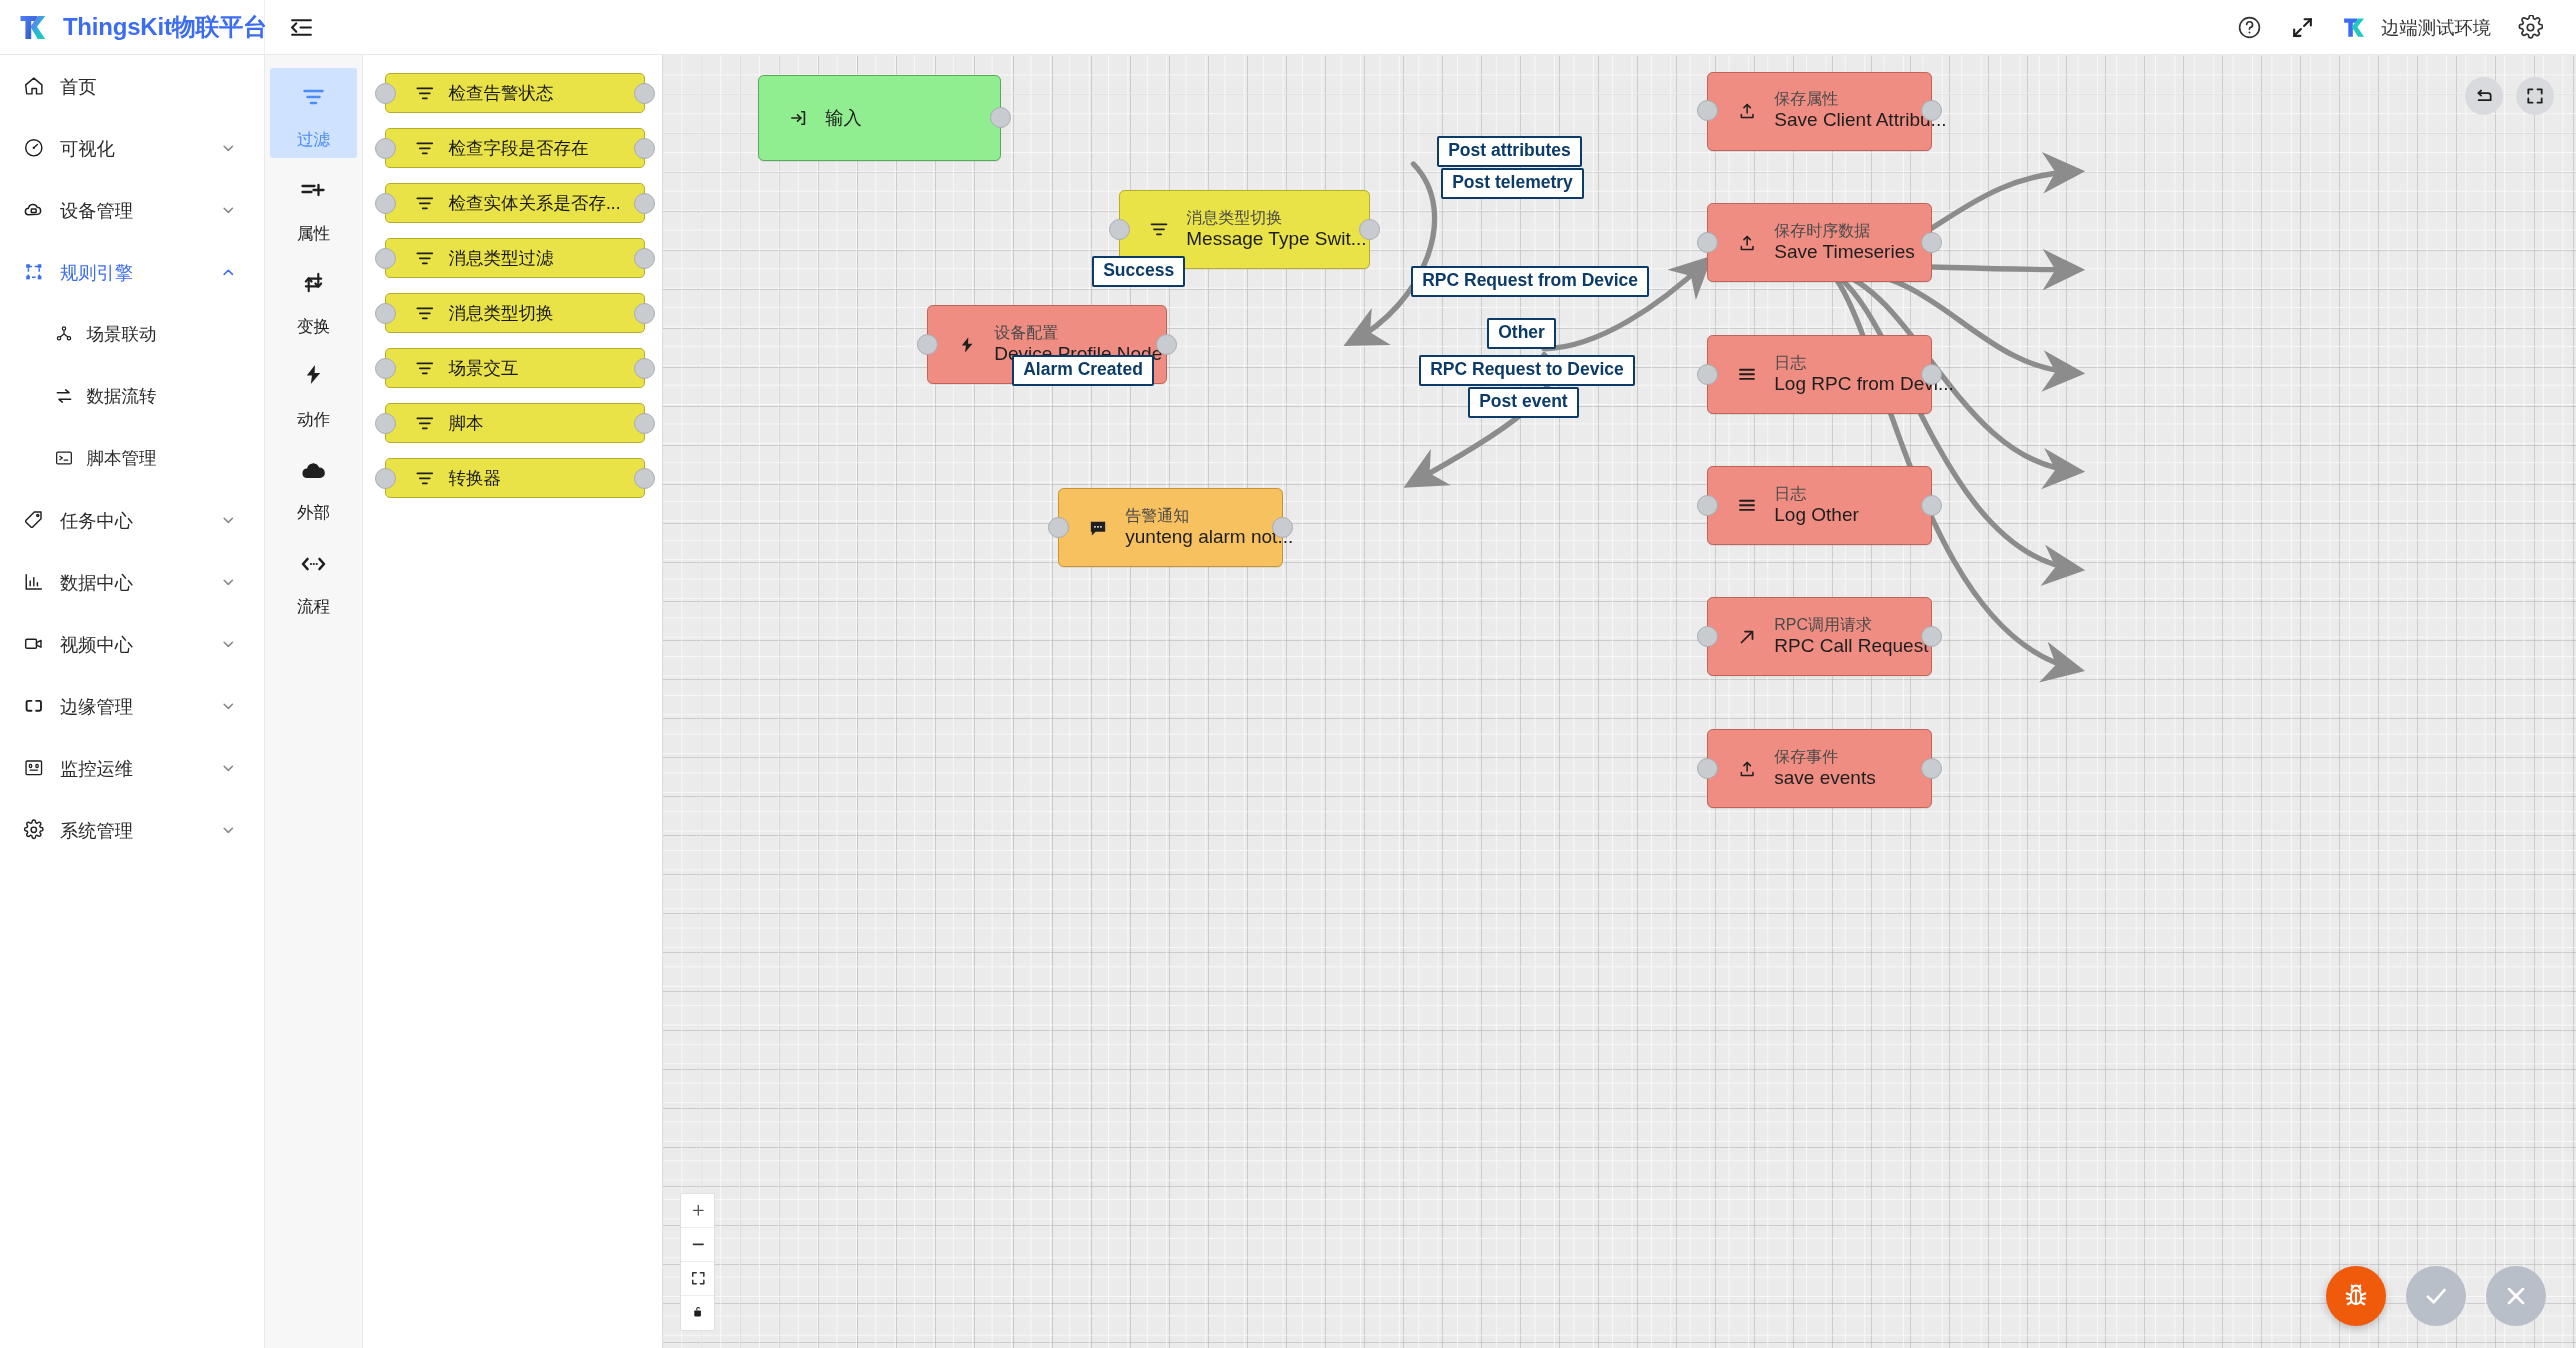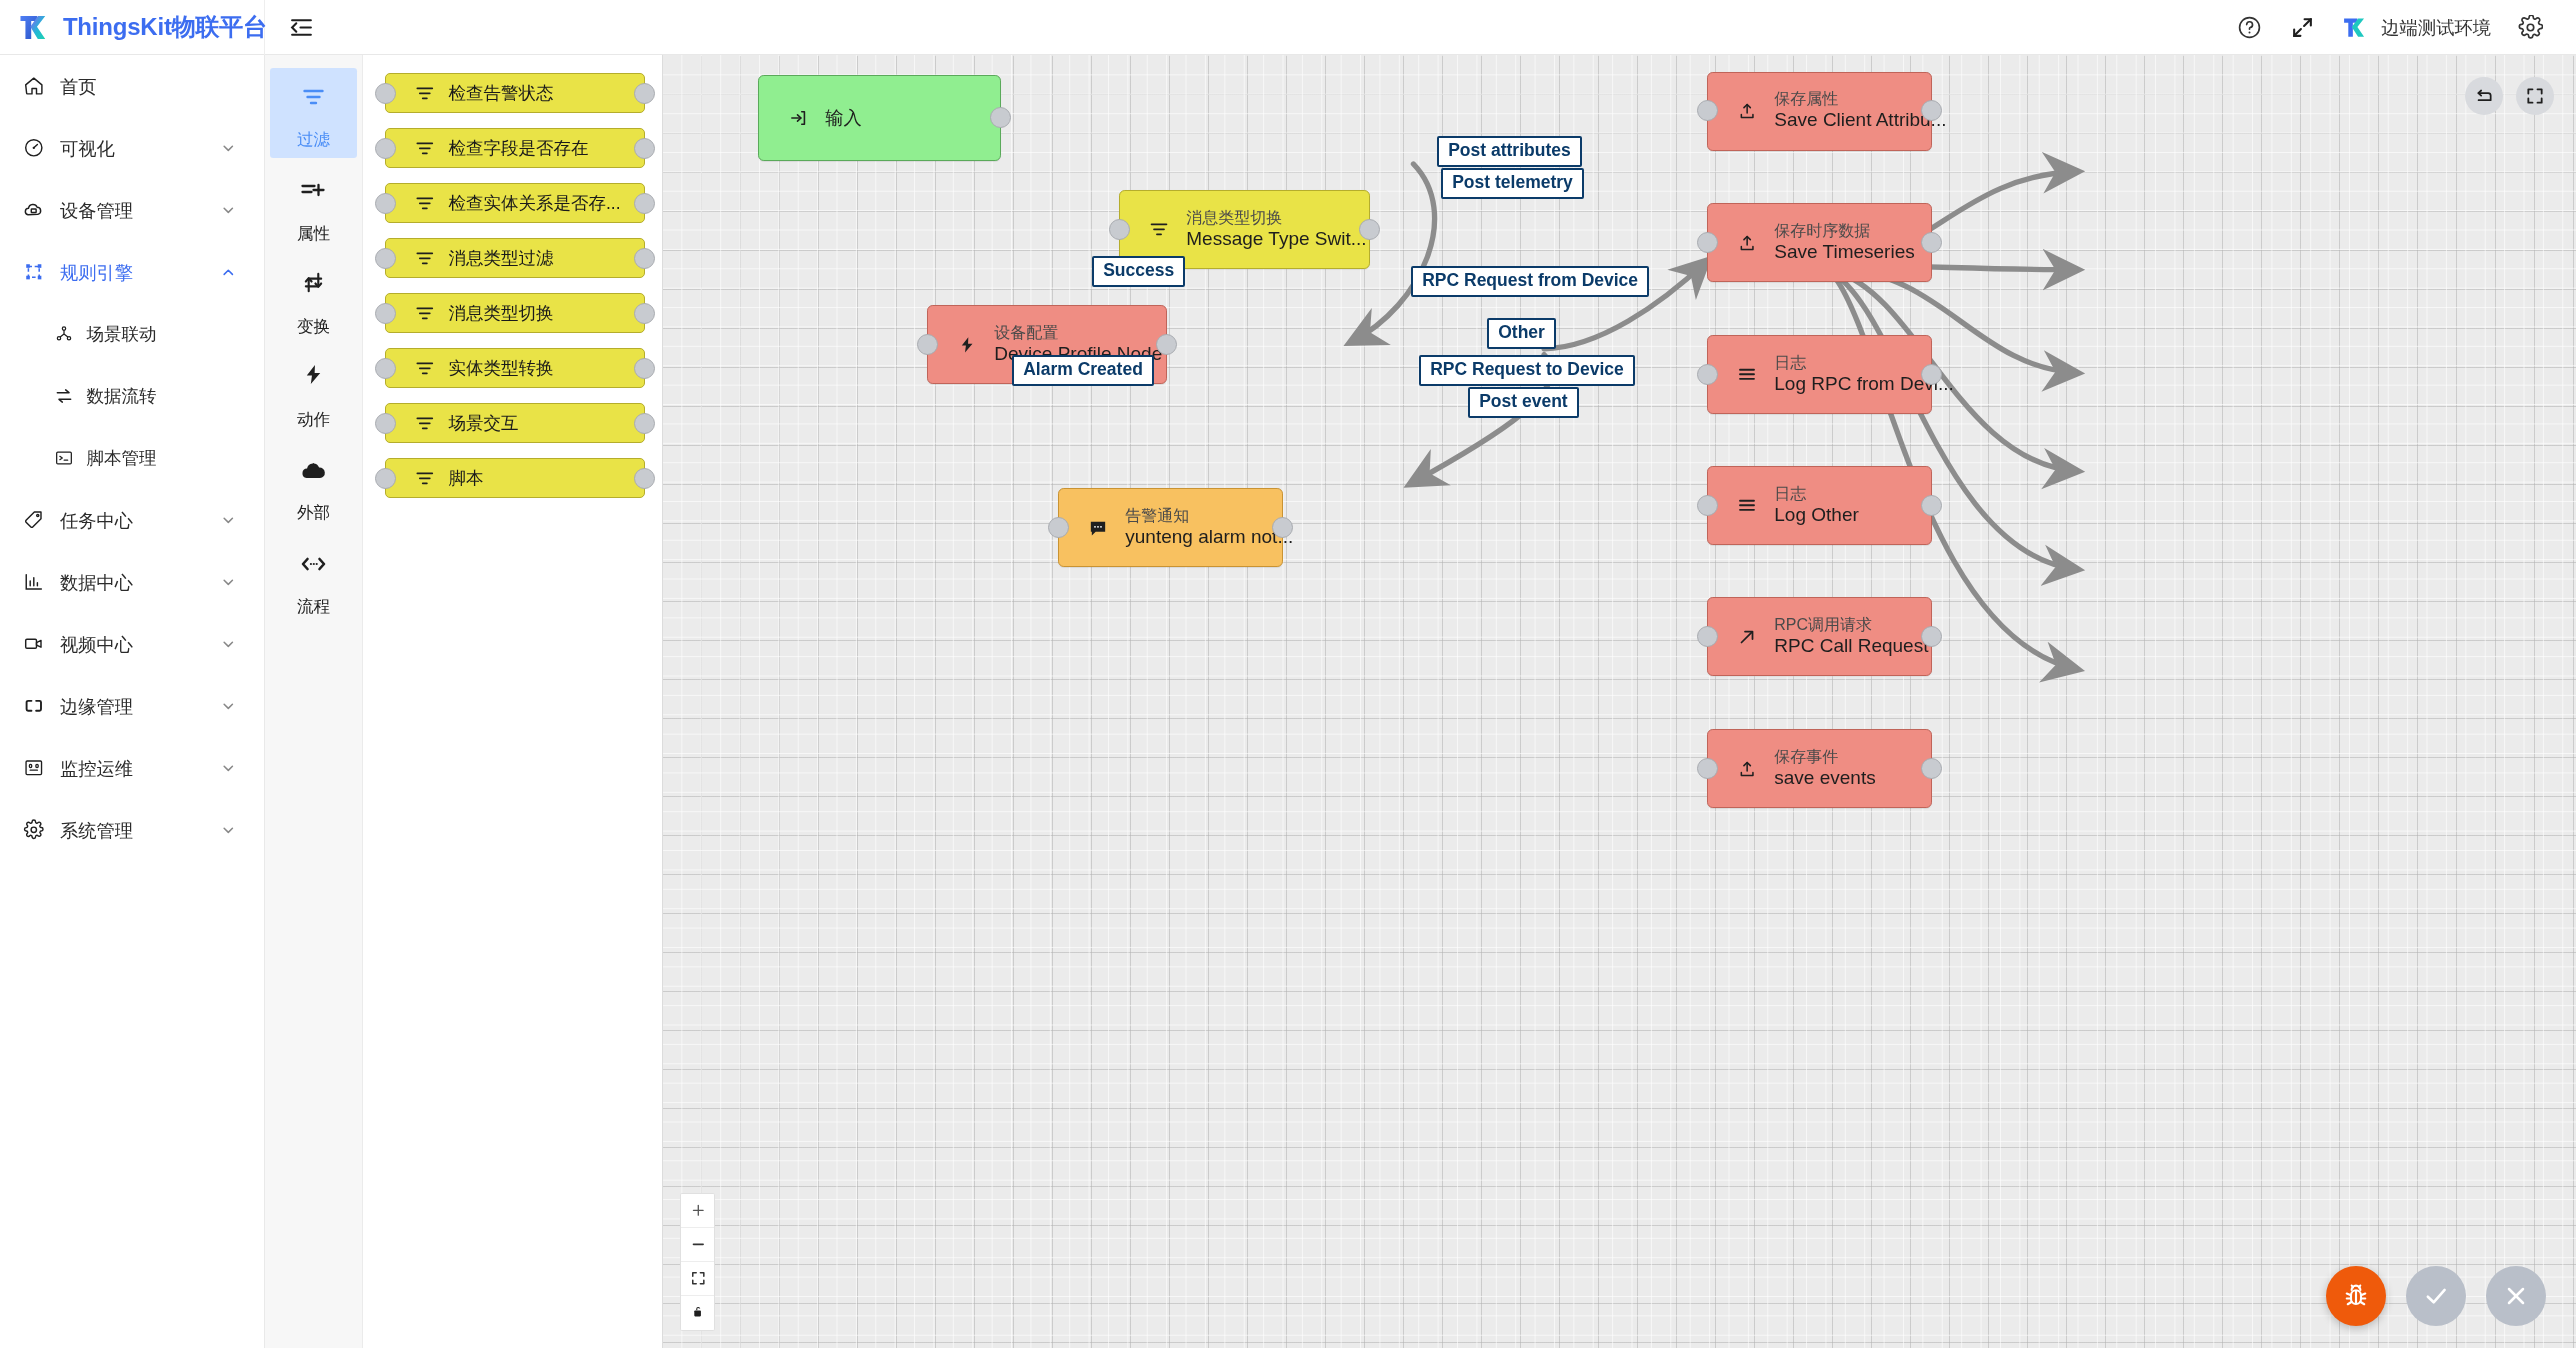--- a/index.html
+++ b/index.html
@@ -575,47 +575,47 @@
           </div>
           <div class="pnode">
             <span class="port left"></span>
             <span class="pn-ico">
               <svg width="21.6" height="16.6" viewBox="0 0 24 20" fill="none" stroke="#1f1f1f" stroke-width="2.1" stroke-linecap="round">
                 <line x1="3" y1="4" x2="21" y2="4"></line>
                 <line x1="6" y1="10" x2="18" y2="10"></line>
                 <line x1="9.5" y1="16" x2="14.5" y2="16"></line>
               </svg>
             </span>
-            <span class="pn-label">实体类型转换</span>
-            <span class="port right"></span>
-          </div>
-          <div class="pnode">
-            <span class="port left"></span>
-            <span class="pn-ico">
-              <svg width="21.6" height="16.6" viewBox="0 0 24 20" fill="none" stroke="#1f1f1f" stroke-width="2.1" stroke-linecap="round">
-                <line x1="3" y1="4" x2="21" y2="4"></line>
-                <line x1="6" y1="10" x2="18" y2="10"></line>
-                <line x1="9.5" y1="16" x2="14.5" y2="16"></line>
-              </svg>
-            </span>
             <span class="pn-label">场景交互</span>
             <span class="port right"></span>
           </div>
           <div class="pnode">
             <span class="port left"></span>
             <span class="pn-ico">
               <svg width="21.6" height="16.6" viewBox="0 0 24 20" fill="none" stroke="#1f1f1f" stroke-width="2.1" stroke-linecap="round">
                 <line x1="3" y1="4" x2="21" y2="4"></line>
                 <line x1="6" y1="10" x2="18" y2="10"></line>
                 <line x1="9.5" y1="16" x2="14.5" y2="16"></line>
               </svg>
             </span>
             <span class="pn-label">脚本</span>
             <span class="port right"></span>
           </div>
+          <div class="pnode">
+            <span class="port left"></span>
+            <span class="pn-ico">
+              <svg width="21.6" height="16.6" viewBox="0 0 24 20" fill="none" stroke="#1f1f1f" stroke-width="2.1" stroke-linecap="round">
+                <line x1="3" y1="4" x2="21" y2="4"></line>
+                <line x1="6" y1="10" x2="18" y2="10"></line>
+                <line x1="9.5" y1="16" x2="14.5" y2="16"></line>
+              </svg>
+            </span>
+            <span class="pn-label">转换器</span>
+            <span class="port right"></span>
+          </div>
         </div>
     </div>
   </div>
 
   <div class="canvas">
 
     <svg class="edges" viewBox="0 0 2300 1555">
       <defs>
         <marker id="arrow" markerWidth="9" markerHeight="9" refX="6.4" refY="4.5" orient="auto">
           <path d="M0,0.6 L8,4.5 L0,8.4 L2.4,4.5 z" fill="#8c8c8c"></path>

